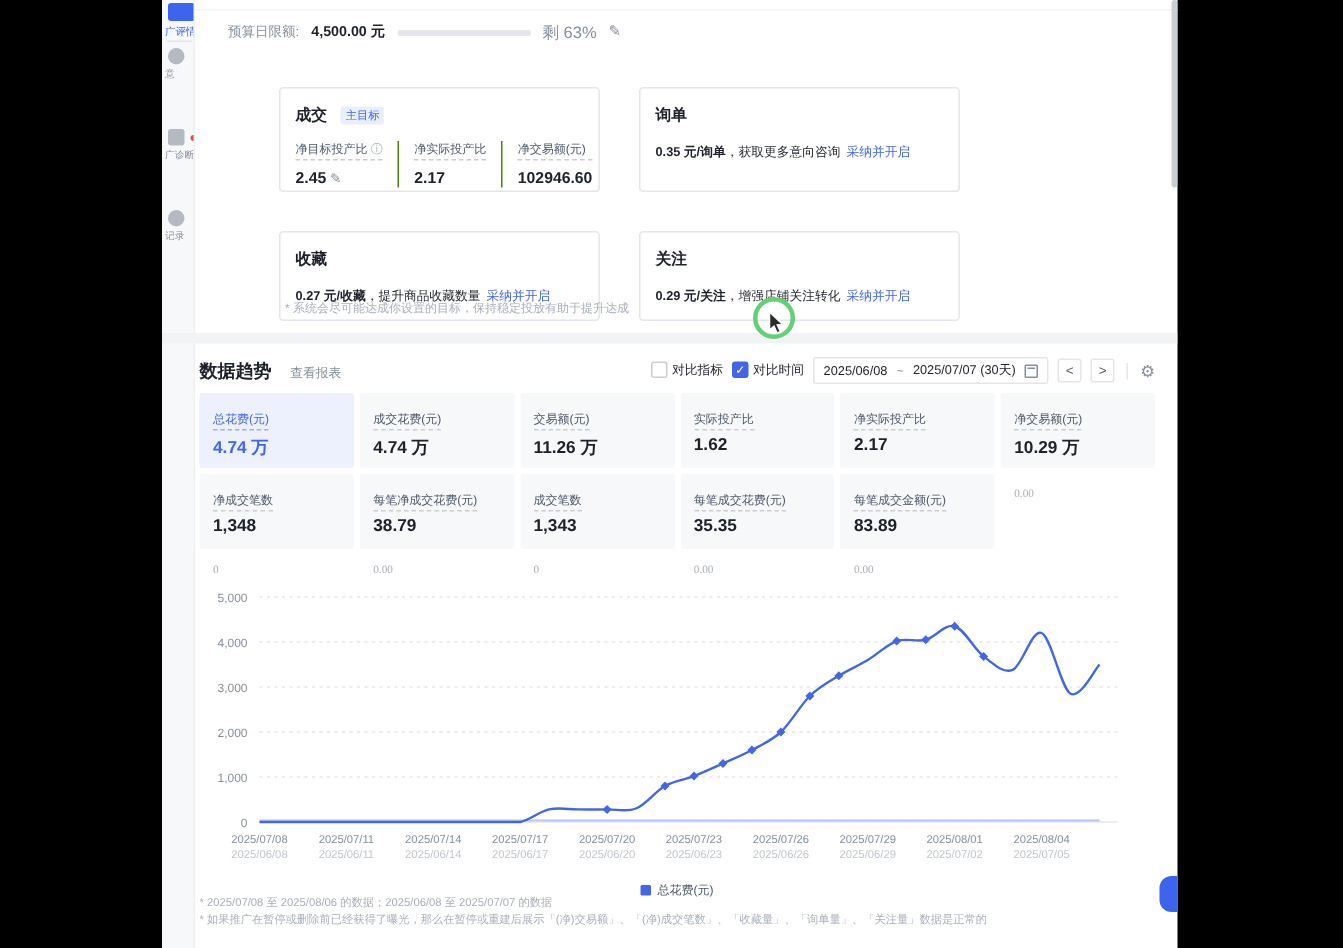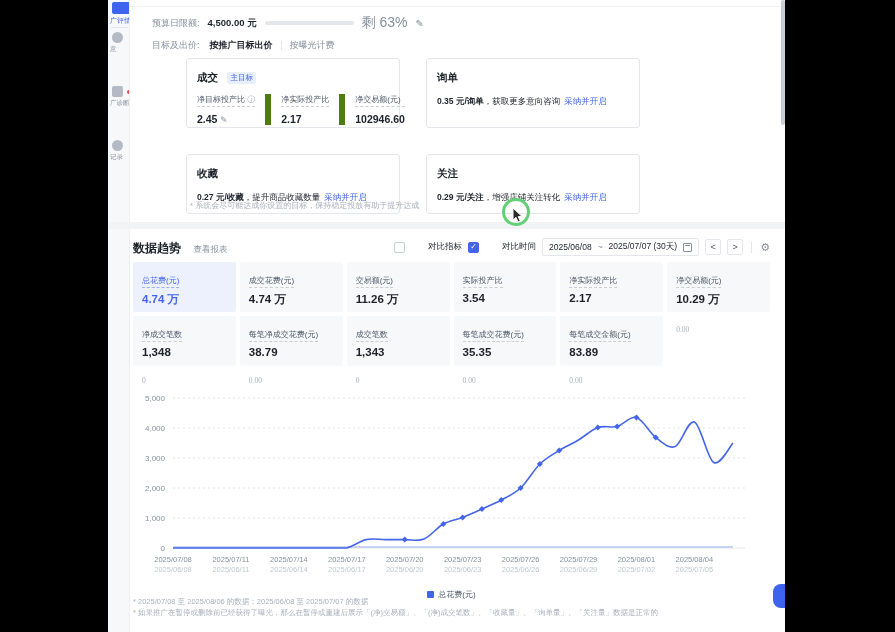--- a/index.html
+++ b/index.html
@@ -18,38 +18,38 @@
   .ms-divider { position:absolute; left:3px; top:27px; width:17px; height:1px; background:#e5e6eb; }
 
   .topline { position:absolute; left:22px; top:6px; right:0; height:1px; background:#f2f3f5; }
 
   
   .row-label { color:#86909c; font-size:9px; }
   .budget-row { position:absolute; left:44px; top:14px; display:flex; align-items:center; gap:8px; }
   .budget-value { font-size:9.5px; color:#1d2129; font-weight:bold; }
   .progress { width:89px; height:4px; border-radius:2px; background:#e5e6eb; overflow:hidden; }
   .progress-fill { height:100%; background:#4465e8; border-radius:2px; }
-  .remain { font-size:14px; color:#86909c; }
+  .remain { font-size:11px; color:#86909c; }
   .pencil { color:#86909c; font-size:10px; }
 
   
   .goal-row { position:absolute; left:44px; top:39px; display:flex; align-items:center; gap:10px; }
   .bid-tabs { display:flex; align-items:center; gap:8px; }
   .bid-tab { font-size:9px; color:#86909c; }
   .bid-tab.active { color:#1d2129; font-weight:bold; }
   .bid-sep { width:1px; height:9px; background:#e5e6eb; }
 
   
   .goal-grid { position:absolute; left:78px; top:58px; width:369px; display:grid; grid-template-columns:214px 214px; grid-column-gap:6px; grid-row-gap:6px;gap:26px; }
   .gcard { background:#fff; border:1px solid #e5e6eb; border-radius:3px; padding:8px 10px; height:70px; position:relative; }
   .gcard.short { height:60px; }
   .gcard-title { font-size:10.5px; font-weight:bold; color:#1d2129; display:inline-block; }
   .gbadge { display:inline-block; font-size:7.5px; color:#4465e8; background:#e8efff; border-radius:2px; padding:1px 3px; margin-left:5px; vertical-align:1px; }
   .gmetrics { display:flex; margin-top:9px; }
-  .gmetric { padding-right:10px; margin-right:10px; border-right:6px solid #4d7c0f; }
+  .gmetric { padding-right:10px; margin-right:10px; border-right:1px solid #4d7c0f; }
   .gmetric:last-child { border-right:none; }
   .gm-label { font-size:8px; color:#4e5969; border-bottom:1px dashed #c9cdd4; padding-bottom:1px; white-space:nowrap; }
   .gm-info { color:#a9b0bb; font-size:8px; }
   .gm-value { font-size:10.5px; color:#1d2129; font-weight:bold; margin-top:6px; }
   .gm-value .pencil { font-size:9px; }
   .gdesc { margin-top:11px; font-size:8.5px; color:#1d2129; }
   .gdesc b { font-weight:bold; }
   .glink { color:#4465e8; font-size:8.5px; margin-left:4px; cursor:pointer; }
   .goal-note { position:absolute; left:82px; top:200px; font-size:8px; color:#a9b0bb; }
 
@@ -60,21 +60,21 @@
   .section-divider { position:absolute; left:0; top:222px; width:100%; height:7px; background:#f2f3f5; }
 
   
   .trend-header { position:absolute; left:25px; top:238px; right:15px; height:18px; }
   .trend-title { font-size:12px; font-weight:bold; color:#1d2129; display:inline-block; }
   .trend-report { font-size:8.5px; color:#86909c; margin-left:8px; cursor:pointer; }
   .trend-controls { position:absolute; right:0; top:0; display:flex; align-items:center; gap:6px; }
   .chk { width:11px; height:11px; border:1px solid #c9cdd4; border-radius:2px; background:#fff; display:inline-flex; align-items:center; justify-content:center; }
   .chk.checked { background:#4465e8; border-color:#4465e8; color:#fff; font-size:8px; line-height:1; }
   .chk-label { font-size:8.5px; color:#1d2129; margin-left:3px; }
-  .chk-group { display:flex; align-items:center;gap:20px; }
+  .chk-group { display:flex; align-items:flex-start; }
   .date-box { display:flex; align-items:center; border:1px solid #e5e6eb; border-radius:2px; height:18px; padding:0 6px; gap:6px; }
   .date-text { font-size:8.5px; color:#1d2129; white-space:nowrap; }
   .date-sep { font-size:8.5px; color:#86909c; }
   .cal-icon { width:9px; height:9px; border:1px solid #86909c; border-radius:1px; position:relative; }
   .cal-icon:before { content:""; position:absolute; left:1px; right:1px; top:1.5px; height:1px; background:#86909c; }
   .nav-btn { width:16px; height:16px; border:1px solid #e5e6eb; border-radius:2px; background:#fff; color:#4e5969; font-size:9px; display:flex; align-items:center; justify-content:center; cursor:pointer; }
   .ctrl-divider { width:1px; height:11px; background:#e5e6eb; margin:0 2px; }
   .gear { color:#86909c; font-size:11px; cursor:pointer; }
 
   
@@ -130,28 +130,20 @@
   <div class="topline"></div>
 
   <div class="budget-row">
     <span class="row-label">预算日限额:</span>
     <span class="budget-value">4,500.00 元</span>
     <span class="progress"><span class="progress-fill" id="budget-fill" style="width: 60%;"></span></span>
     <span class="remain">剩 63%</span>
     <span class="pencil">✎</span>
   </div>
 
-  <div class="goal-row">
-    <span class="row-label">目标及出价:</span>
-    <span class="bid-tabs" id="bid-tabs">
-        <span class="bid-tab active">按推广目标出价</span>
-        <span class="bid-sep"></span>
-        <span class="bid-tab">按曝光计费</span>
-      </span>
-  </div>
 
   <div class="goal-grid" id="goal-grid">
     <div class="gcard">
       <span class="gcard-title">成交</span>
       <span class="gbadge">主目标</span>
       <div class="gmetrics" id="deal-metrics">
           <div class="gmetric">
             <div class="gm-label">净目标投产比<span class="gm-info"> ⓘ</span></div>
             <div class="gm-value">2.45<span class="pencil"> ✎</span></div>
           </div>
@@ -200,21 +192,21 @@
       <span class="nav-btn">&gt;</span>
       <span class="ctrl-divider"></span>
       <span class="gear">⚙</span>
     </div>
   </div>
 
   <div class="tiles" id="tiles">
       <div class="tile selected"><div class="t-label">总花费(元)</div><div class="t-value">4.74 万</div><div class="t-sub">0.00</div></div>
       <div class="tile"><div class="t-label">成交花费(元)</div><div class="t-value">4.74 万</div><div class="t-sub">0.00</div></div>
       <div class="tile"><div class="t-label">交易额(元)</div><div class="t-value">11.26 万</div><div class="t-sub">0.00</div></div>
-      <div class="tile"><div class="t-label">实际投产比</div><div class="t-value">3.54</div><div class="t-sub">0.00</div></div>
+      <div class="tile"><div class="t-label">实际投产比</div><div class="t-value">1.62</div><div class="t-sub">0.00</div></div>
       <div class="tile"><div class="t-label">净实际投产比</div><div class="t-value">2.17</div><div class="t-sub">0.00</div></div>
       <div class="tile"><div class="t-label">净交易额(元)</div><div class="t-value">10.29 万</div><div class="t-sub">0.00</div></div>
       <div class="tile"><div class="t-label">净成交笔数</div><div class="t-value">1,348</div><div class="t-sub">0</div></div>
       <div class="tile"><div class="t-label">每笔净成交花费(元)</div><div class="t-value">38.79</div><div class="t-sub">0.00</div></div>
       <div class="tile"><div class="t-label">成交笔数</div><div class="t-value">1,343</div><div class="t-sub">0</div></div>
       <div class="tile"><div class="t-label">每笔成交花费(元)</div><div class="t-value">35.35</div><div class="t-sub">0.00</div></div>
       <div class="tile"><div class="t-label">每笔成交金额(元)</div><div class="t-value">83.89</div><div class="t-sub">0.00</div></div>
     </div>
 
   <div class="chart-wrap">

